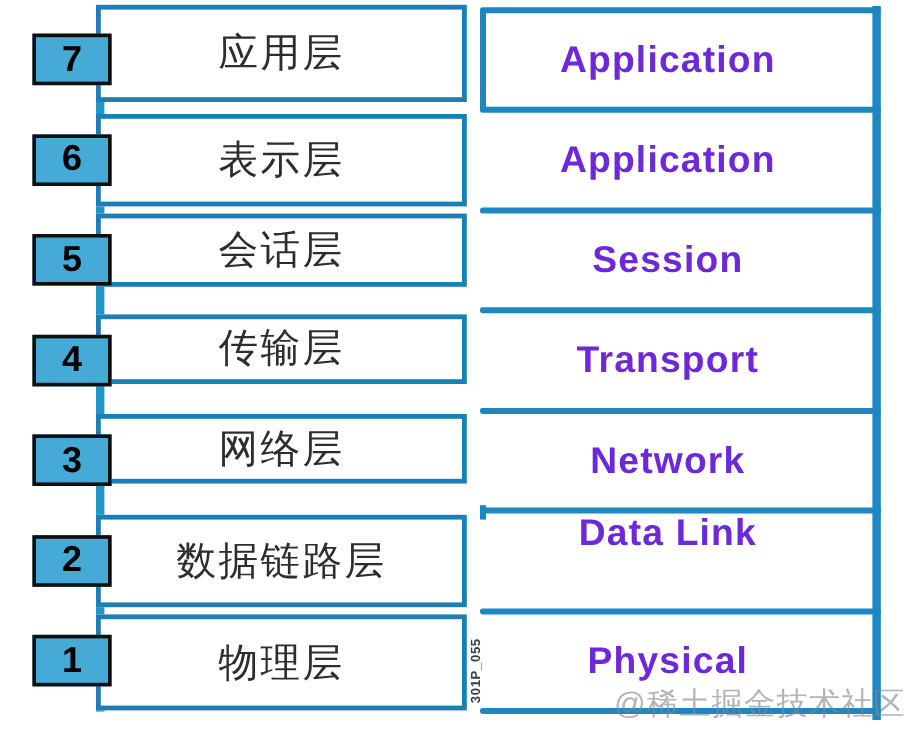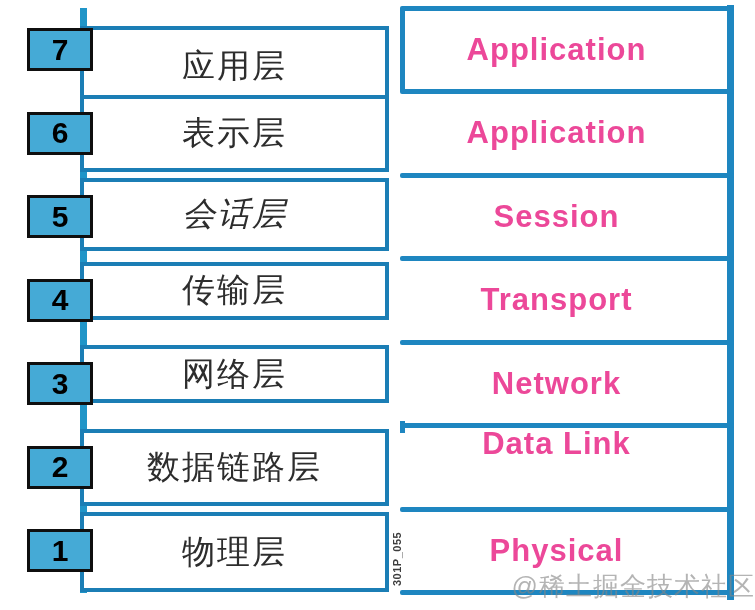--- a/index.html
+++ b/index.html
@@ -18,21 +18,21 @@
     position:absolute;left:27px;width:66px;height:43px;box-sizing:border-box;
     background:var(--tabfill);border:3px solid #0f0f0f;z-index:3;
     display:flex;align-items:center;justify-content:center;
     font-size:30px;font-weight:bold;color:#000;
   }
   .en-line{position:absolute;left:400px;width:334px;height:5px;background:var(--enline);border-radius:2px;z-index:1;}
   .en-vert{position:absolute;background:var(--enline);z-index:1;}
   .en-label{
     position:absolute;left:400px;width:327px;box-sizing:border-box;padding-right:14px;
     display:flex;align-items:center;justify-content:center;z-index:2;
-    font-size:31px;font-weight:bold;color:#ec4899;letter-spacing:1px;
+    font-size:31px;font-weight:bold;color:#6d28d9;letter-spacing:1px;
   }
   #figure-tag{
     position:absolute;left:391px;top:586px;z-index:4;
     transform-origin:0 0;transform:rotate(-90deg);
     font-size:11px;font-weight:bold;color:#3d3d3d;letter-spacing:0.5px;white-space:nowrap;
   }
   #watermark{
     position:absolute;right:0px;top:569px;z-index:5;
     font-size:26px;color:rgba(134,134,134,0.62);white-space:nowrap;letter-spacing:1px;
   }
@@ -44,27 +44,27 @@
 
   <div class="rail" id="left-rail" style="left:80px;top:8px;width:7px;height:585px;"></div>
 
   <div class="en-vert" style="left:727px;top:5px;width:7px;height:595px;"></div>
 
   <div class="en-vert" style="left:400px;top:8px;width:5px;height:84px;"></div>
 
   <div class="en-vert" style="left:400px;top:421px;width:5px;height:12px;"></div>
 
   <div id="rows">
-      <div class="zh-box" style="top: 26px; height: 80.5px;">应用层</div>
+      <div class="zh-box" style="top: 4px; height: 80.5px;">应用层</div>
       <div class="num-tab" style="top: 28.25px;">7</div>
       <div class="en-label" style="top: 8px; height: 83.5px;">Application</div>
       <div class="zh-box" style="top: 94.5px; height: 77.5px;">表示层</div>
       <div class="num-tab" style="top: 111.75px;">6</div>
       <div class="en-label" style="top: 91.5px; height: 83.5px;">Application</div>
-      <div class="zh-box" style="top: 178px; height: 73px; font-style: italic;">会话层</div>
+      <div class="zh-box" style="top: 178px; height: 61px;">会话层</div>
       <div class="num-tab" style="top: 195.25px;">5</div>
       <div class="en-label" style="top: 175px; height: 83.5px;">Session</div>
       <div class="zh-box" style="top: 261.5px; height: 58px;">传输层</div>
       <div class="num-tab" style="top: 278.75px;">4</div>
       <div class="en-label" style="top: 258.5px; height: 83.5px;">Transport</div>
       <div class="zh-box" style="top: 345px; height: 58px;">网络层</div>
       <div class="num-tab" style="top: 362.25px;">3</div>
       <div class="en-label" style="top: 342px; height: 83.5px; text-align: right;">Network</div>
       <div class="zh-box" style="top: 428.5px; height: 77.5px;">数据链路层</div>
       <div class="num-tab" style="top: 445.75px;">2</div>

